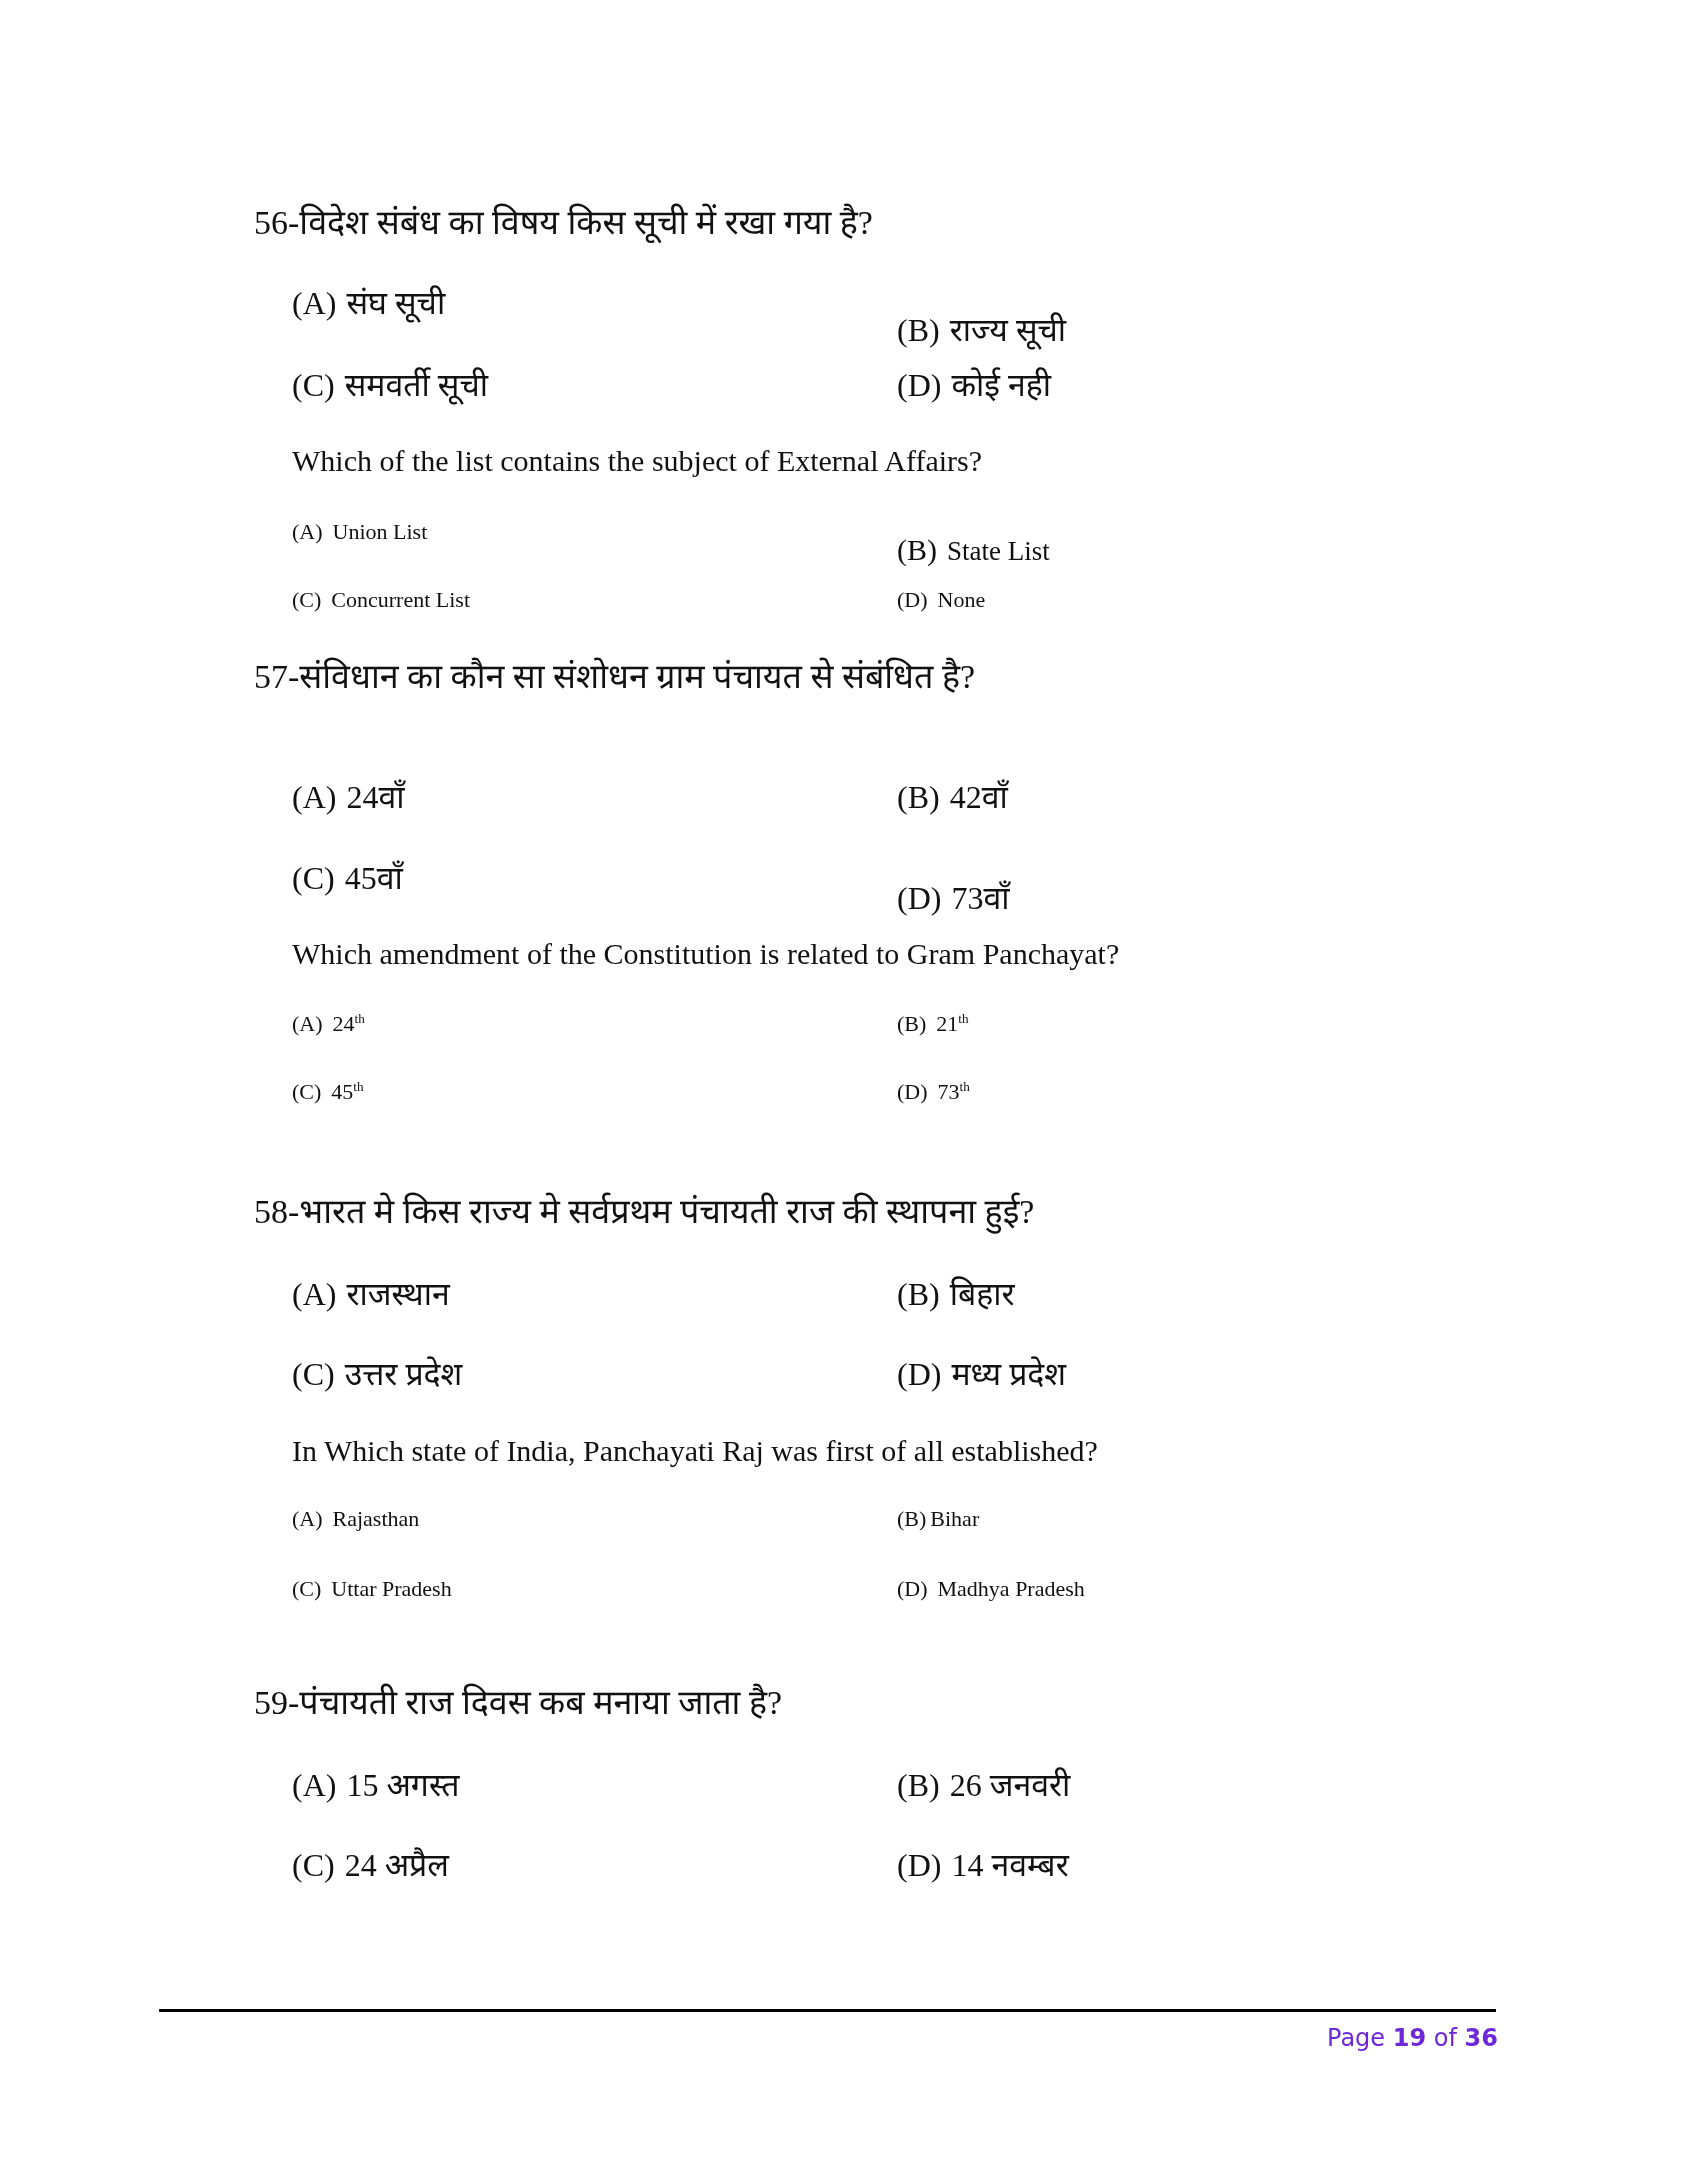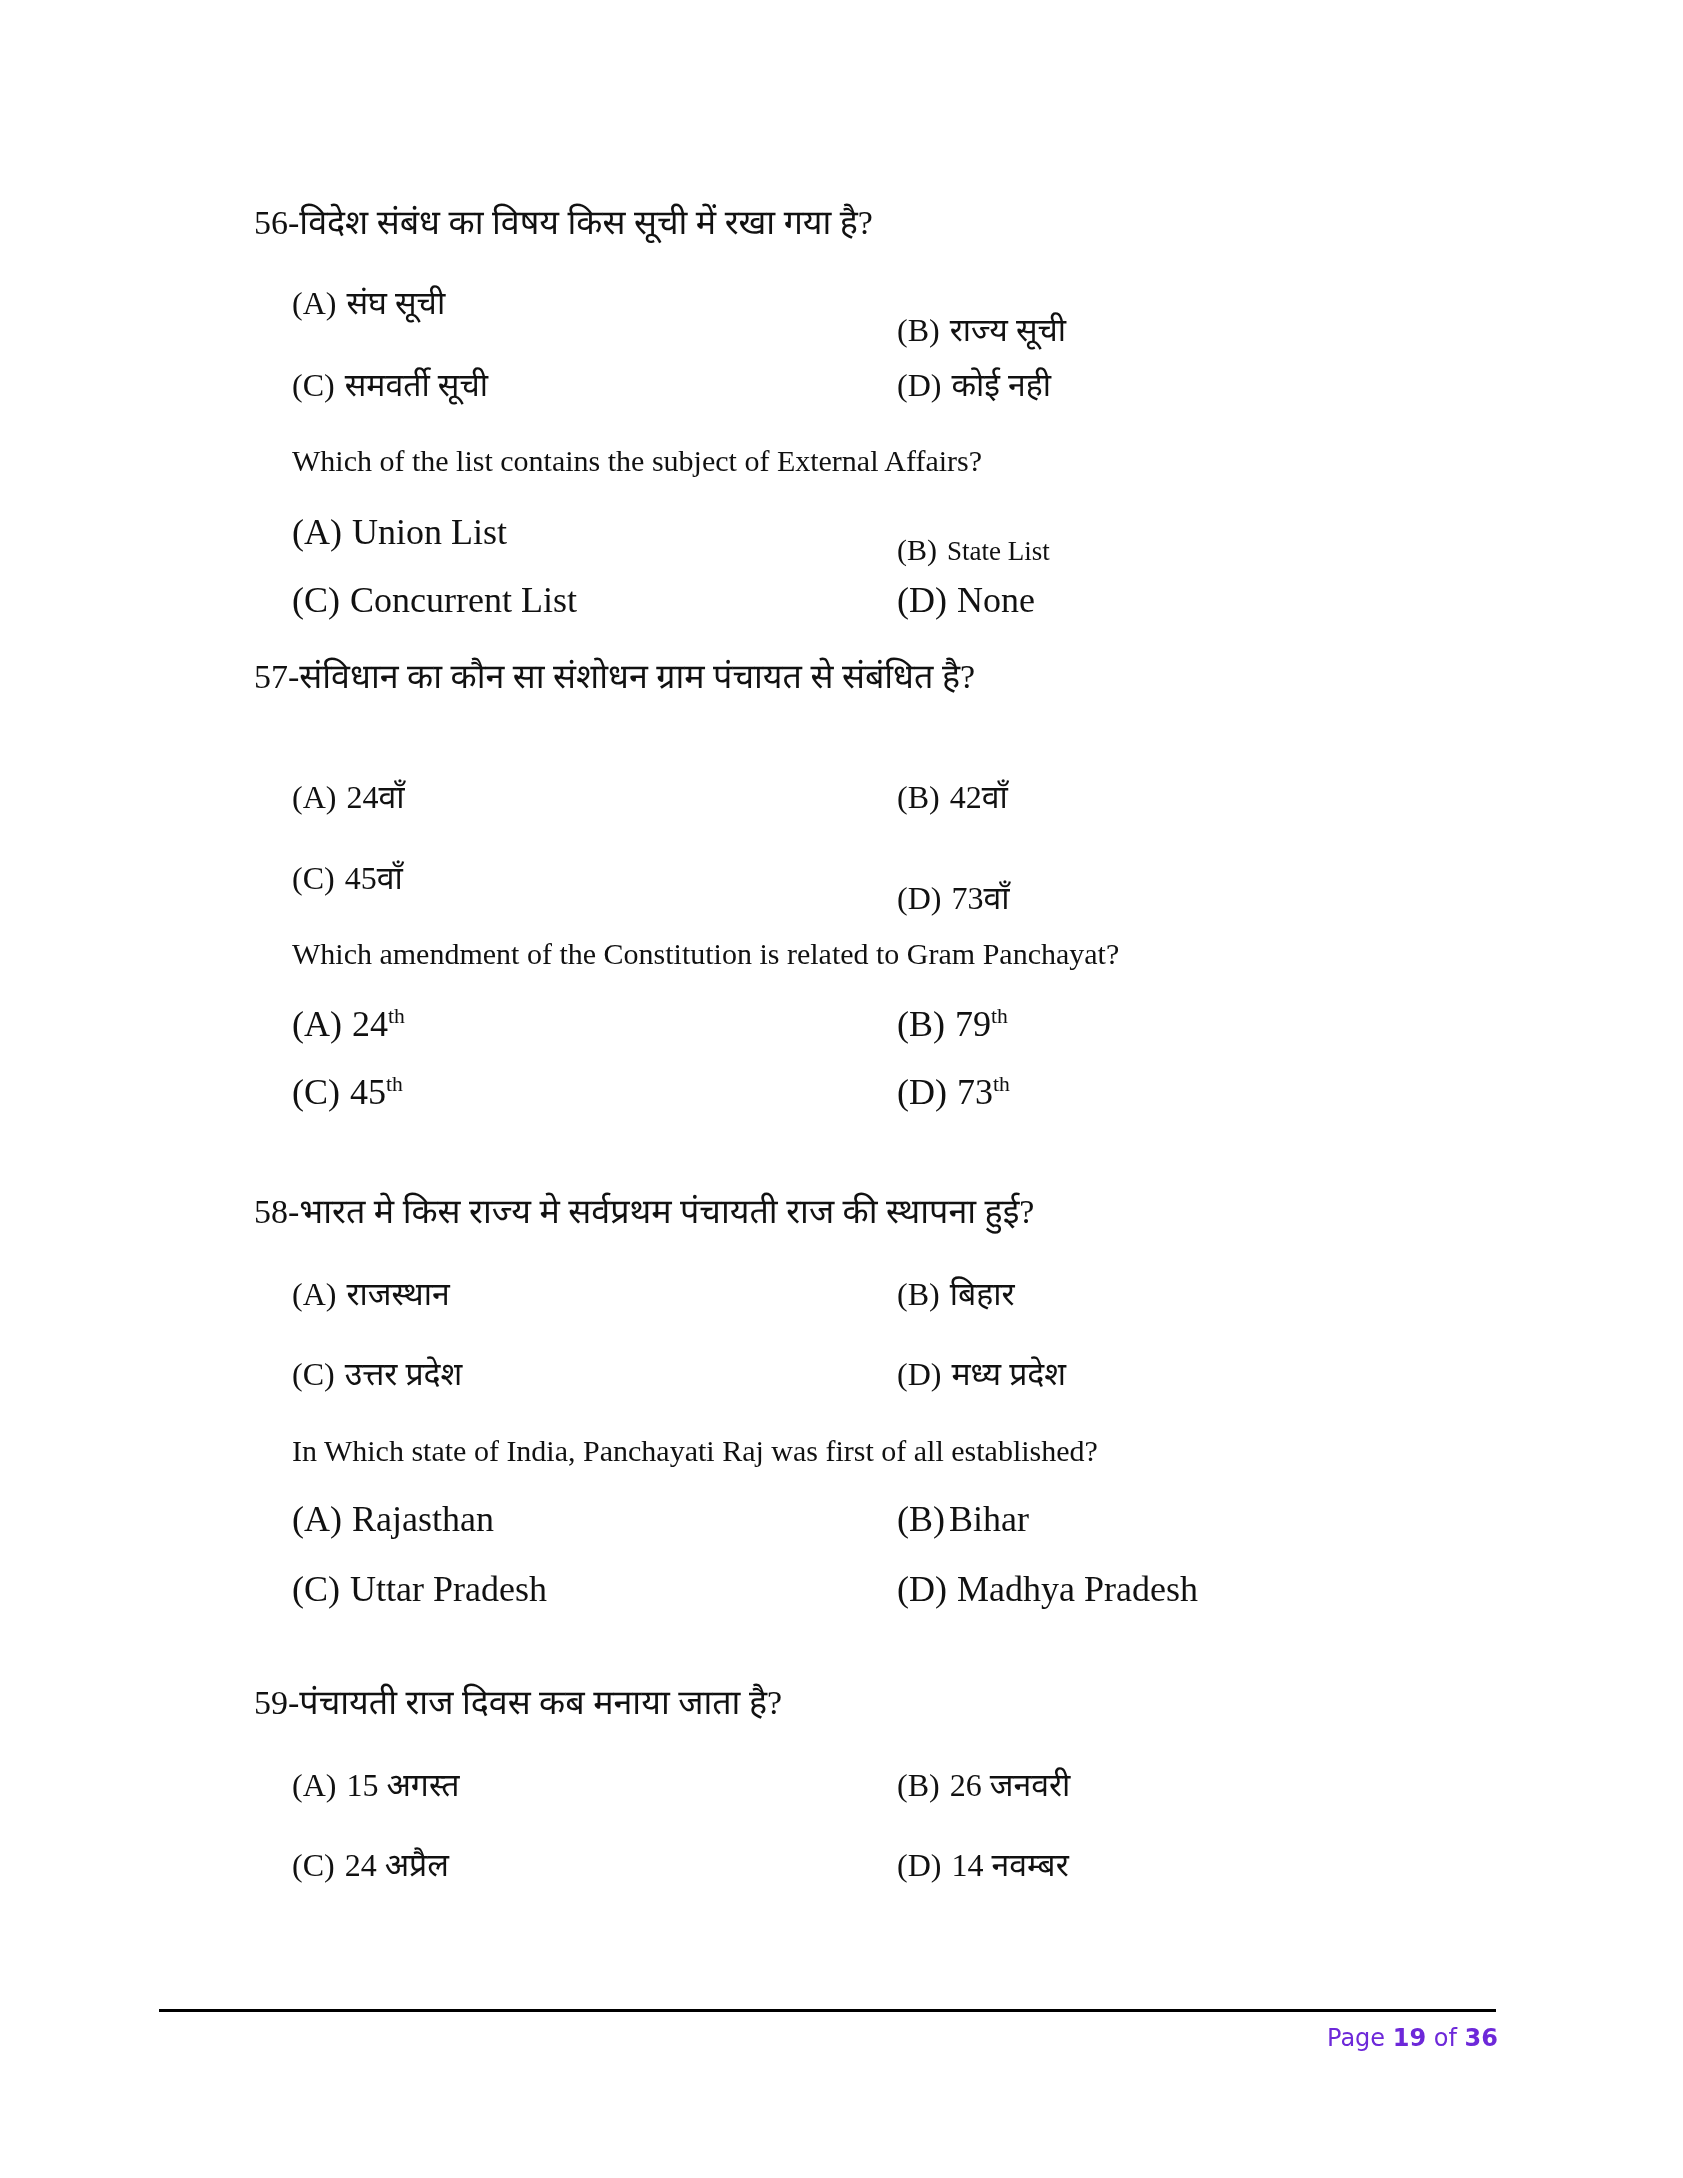--- a/index.html
+++ b/index.html
@@ -2,21 +2,21 @@
 <html><head>
 <meta charset="utf-8">
 <style>
   html, body { margin: 0; padding: 0; background: #ffffff; }
   body { width: 1683px; height: 2178px; position: relative; overflow: hidden;
          font-family: "Liberation Serif", "DejaVu Serif", serif; color: #111; }
   .line { position: absolute; white-space: nowrap; line-height: 1; transform: translateY(-50%); }
   .q-hi { font-size: 34px; }
   .opt-hi { font-size: 32px; text-align: right; }
   .q-en { font-size: 30px; }
-  .opt-en { font-size: 36px; }
+  .opt-en { font-size: 22px; }
   .lbl { margin-right: 10px; }
   .footer-rule { position: absolute; left: 159px; top: 2009px; width: 1337px; height: 3px; background: #000; }
   .footer-text { position: absolute; left: 1327px; top: 2024px; font-family: "DejaVu Sans", sans-serif; font-size: 24px; color: #6d28d9; white-space: nowrap; }
   .footer-text b { font-weight: bold; }
   sup { font-size: 0.6em; vertical-align: 0.6em; line-height: 0; }
 </style>
 </head>
 <body>
 
 <div class="line q-hi" style="left:254px; top:223px;">56-विदेश संबंध का विषय किस सूची में रखा गया है?</div>
@@ -32,21 +32,21 @@
 <div class="line opt-en" style="left:897px; top:600px;"><span class="lbl">(D)</span><span>None</span></div>
 
 <div class="line q-hi" style="left:254px; top:677px;">57-संविधान का कौन सा संशोधन ग्राम पंचायत से संबंधित है?</div>
 <div class="line opt-hi" style="left:292px; top:797px;"><span class="lbl">(A)</span><span>24वाँ</span></div>
 <div class="line opt-hi" style="left:897px; top:797px;"><span class="lbl">(B)</span><span>42वाँ</span></div>
 <div class="line opt-hi" style="left:292px; top:878px;"><span class="lbl">(C)</span><span>45वाँ</span></div>
 <div class="line opt-hi" style="left:897px; top:878px;margin-top:20px;"><span class="lbl">(D)</span><span>73वाँ</span></div>
 
 <div class="line q-en" style="left:292px; top:954px;">Which amendment of the Constitution is related to Gram Panchayat?</div>
 <div class="line opt-en" style="left:292px; top:1024px;"><span class="lbl">(A)</span><span>24</span><sup>th</sup></div>
-<div class="line opt-en" style="left:897px; top:1024px;"><span class="lbl">(B)</span><span>79</span><sup>th</sup></div>
+<div class="line opt-en" style="left:897px; top:1024px;"><span class="lbl">(B)</span><span>21</span><sup>th</sup></div>
 <div class="line opt-en" style="left:292px; top:1092px;"><span class="lbl">(C)</span><span>45</span><sup>th</sup></div>
 <div class="line opt-en" style="left:897px; top:1092px;"><span class="lbl">(D)</span><span>73</span><sup>th</sup></div>
 
 <div class="line q-hi" style="left:254px; top:1212px;">58-भारत मे किस राज्य मे सर्वप्रथम पंचायती राज की स्थापना हुई?</div>
 <div class="line opt-hi" style="left:292px; top:1294px;"><span class="lbl">(A)</span><span>राजस्थान</span></div>
 <div class="line opt-hi" style="left:897px; top:1294px;"><span class="lbl">(B)</span><span>बिहार</span></div>
 <div class="line opt-hi" style="left:292px; top:1374px;"><span class="lbl">(C)</span><span>उत्तर प्रदेश</span></div>
 <div class="line opt-hi" style="left:897px; top:1374px;"><span class="lbl">(D)</span><span>मध्य प्रदेश</span></div>
 
 <div class="line q-en" style="left:292px; top:1451px;">In Which state of India, Panchayati Raj was first of all established?</div>

